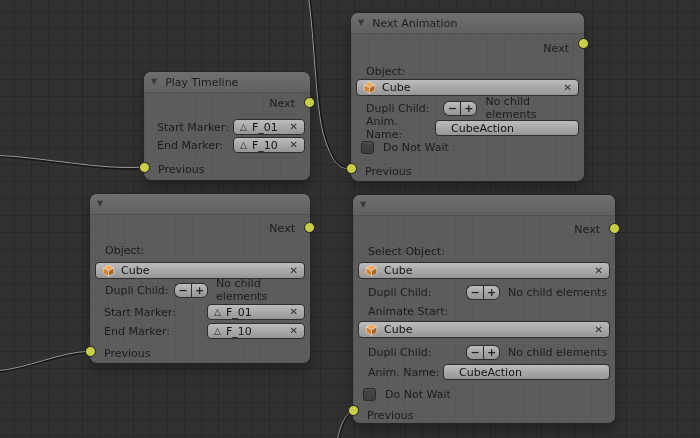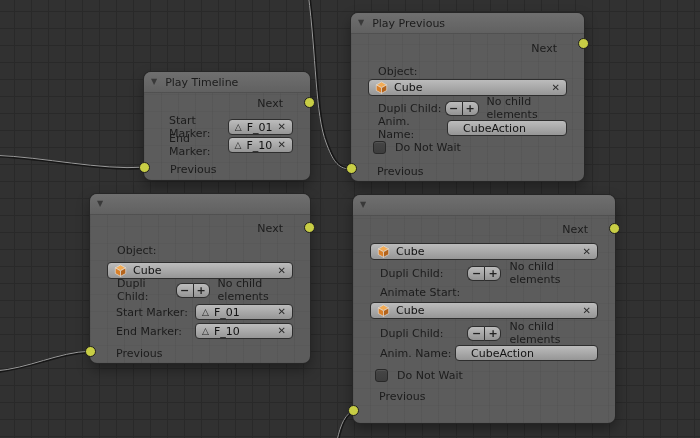--- a/index.html
+++ b/index.html
@@ -28,21 +28,21 @@
     box-shadow:0 0 0 1px #262626, 0 6px 14px rgba(0,0,0,.38);
   }
   .hdr{
     height:20px;display:flex;align-items:center;gap:8px;
     padding:0 8px 0 7px;
     background:linear-gradient(#6f6f6f,#616161);
     border-bottom:1px solid rgba(25,25,25,.35);
     border-radius:7px 7px 0 0;
   }
   .tri{font-size:8px;color:#393939;line-height:1;}
-  .body{padding:0 17px;display:flex;flex-direction:column;}
+  .body{padding:0 5px;display:flex;flex-direction:column;}
   .row{display:flex;align-items:center;}
   .row-next{justify-content:flex-end;padding-right:10px;height:20px;}
   .row-prev{padding-left:9px;height:16px;}
   .lbl{margin-left:10px;}
   .field{
     height:16px;box-sizing:border-box;
     background:linear-gradient(#bcbcbc,#969696);
     border:1px solid #2e2e2e;border-radius:4px;
     display:flex;align-items:center;
     color:#121212;
@@ -138,21 +138,21 @@
         <span>Previous</span>
       </div>
     </div>
   </div>
 
   <div class="node" id="node2">
     <div class="socket sock-out" style="top:25px"></div>
     <div class="socket sock-in" style="top:150px"></div>
     <div class="hdr">
       <span class="tri">▼</span>
-      <span>Play Previous</span>
+      <span>Next Animation</span>
     </div>
     <div class="body">
       <div class="row row-next" style="margin-top:4px">
         <span>Next</span>
       </div>
       <div class="row" style="margin-top:6px;height:14px">
         <span class="lbl">Object:</span>
       </div>
       <div class="row" style="margin-top:1px;height:17px">
         <div class="field obj-field">
@@ -254,20 +254,23 @@
   <div class="node" id="node4">
     <div class="socket sock-out" style="top:28px"></div>
     <div class="socket sock-in" style="top:210px"></div>
     <div class="hdr">
       <span class="tri">▼</span>
     </div>
     <div class="body">
       <div class="row row-next" style="margin-top:3px">
         <span>Next</span>
       </div>
+      <div class="row" style="margin-top:5px;height:14px">
+        <span class="lbl">Select Object:</span>
+      </div>
       <div class="row" style="margin-top:4px;height:17px">
         <div class="field obj-field">
           <svg class="cube-icon" viewBox="0 0 16 16">
             <polygon points="8,1.2 14.4,4.8 8,8.4 1.6,4.8" fill="#f2ab55" stroke="#e9e9e9" stroke-width="0.7"></polygon>
             <polygon points="1.6,4.8 8,8.4 8,15.2 1.6,11.6" fill="#d8802a" stroke="#e9e9e9" stroke-width="0.7"></polygon>
             <polygon points="14.4,4.8 8,8.4 8,15.2 14.4,11.6" fill="#b4641c" stroke="#e9e9e9" stroke-width="0.7"></polygon>
           </svg>
           <span>Cube</span>
           <span class="x-icon">✕</span>
         </div>

